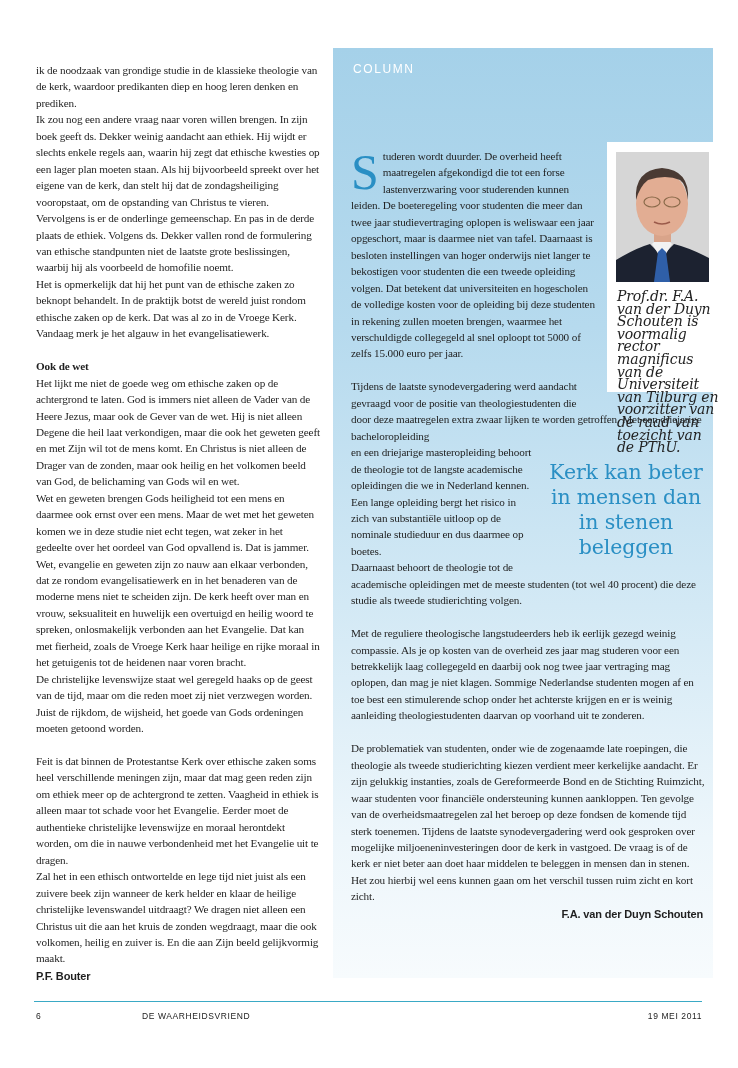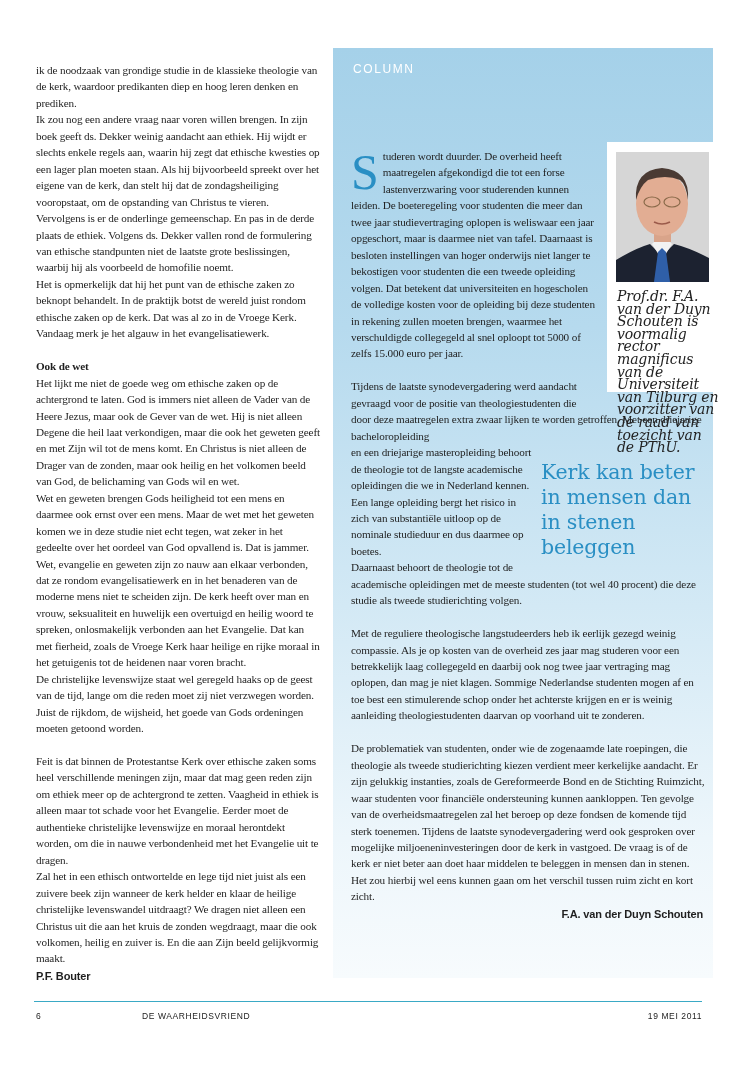--- a/index.html
+++ b/index.html
@@ -48,21 +48,21 @@
     }
     .photo {
       position: absolute; left: 9px; top: 10px; width: 93px; height: 130px;
       background: linear-gradient(#dcdcdc, #cfcfcf); overflow: hidden;
     }
     .caption {
       position: absolute; left: 10px; top: 148px; width: 104px;
       font-family: "DejaVu Serif", serif; font-style: italic; font-size: 14px; line-height: 12.6px; color: #222;
     }
     .pullquote {
-      float: right; width: 170px; margin: 16px -6px 4px 6px; text-align: left;
+      float: right; width: 170px; margin: 16px -6px 4px 6px; text-align: center;
       color: #2a8fc4; font-size: 20.5px; line-height: 25px; font-family: "DejaVu Serif", serif;
     }
     .col-sig {
       text-align: right; font-family: "Liberation Sans", "DejaVu Sans", sans-serif;
       font-weight: bold; font-size: 11px; margin-top: 1px; padding-right: 2px;
     }
     .rule { position: absolute; left: 34px; top: 1001px; width: 668px; height: 1px; background: #3aa9c5; }
     .footer {
       position: absolute; top: 1011px; font-family: "Liberation Sans", "DejaVu Sans", sans-serif;
       font-size: 8.5px; letter-spacing: 0.6px; color: #222;
@@ -73,21 +73,21 @@
 
 <div class="left-col">
   <p>ik de noodzaak van grondige studie in de klassieke theo­logie van de kerk, waardoor predikanten diep en hoog leren denken en prediken.</p>
   <p>Ik zou nog een andere vraag naar voren willen brengen. In zijn boek geeft ds. Dekker weinig aandacht aan ethiek. Hij wijdt er slechts enkele regels aan, waarin hij zegt dat ethi­sche kwesties op een lager plan moeten staan. Als hij bij­voorbeeld spreekt over het eigene van de kerk, dan stelt hij dat de zondagsheiliging vooropstaat, om de opstanding van Christus te vieren. Vervolgens is er de onderlinge gemeen­schap. En pas in de derde plaats de ethiek. Volgens ds. Dek­ker vallen rond de formulering van ethische standpunten niet de laatste grote beslissingen, waarbij hij als voorbeeld de homofilie noemt.</p>
   <p>Het is opmerkelijk dat hij het punt van de ethische zaken zo beknopt behandelt. In de praktijk botst de wereld juist rond­om ethische zaken op de kerk. Dat was al zo in de Vroege Kerk. Vandaag merk je het algauw in het evangelisatiewerk.</p>
   <div class="gap"></div>
   <h3>Ook de wet</h3>
   <p>Het lijkt me niet de goede weg om ethische zaken op de achtergrond te laten. God is immers niet alleen de Vader van de Heere Jezus, maar ook de Gever van de wet. Hij is niet alleen Degene die heil laat verkondigen, maar die ook het geweten geeft en met Zijn wil tot de mens komt. En Christus is niet alleen de Drager van de zonden, maar ook heilig en het volkomen beeld van God, de belichaming van Gods wil en wet.</p>
   <p>Wet en geweten brengen Gods heiligheid tot een mens en daarmee ook ernst over een mens. Maar de wet met het geweten komen we in deze studie niet echt tegen, wat zeker in het gedeelte over het oordeel van God opvallend is. Dat is jammer.</p>
   <p>Wet, evangelie en geweten zijn zo nauw aan elkaar verbon­den, dat ze rondom evangelisatiewerk en in het benaderen van de moderne mens niet te scheiden zijn. De kerk heeft over man en vrouw, seksualiteit en huwelijk een overtuigd en heilig woord te spreken, onlosmakelijk verbonden aan het Evangelie. Dat kan met fierheid, zoals de Vroege Kerk haar heilige en rijke moraal in het getuigenis tot de heide­nen naar voren bracht.</p>
-  <p>De christelijke levenswijze staat wel geregeld haaks op de geest van de tijd, lange om die reden moet zij niet verzwegen worden. Juist de rijkdom, de wijsheid, het goede van Gods ordeningen moeten getoond worden.</p>
+  <p>De christelijke levenswijze staat wel geregeld haaks op de geest van de tijd, maar om die reden moet zij niet verzwegen worden. Juist de rijkdom, de wijsheid, het goede van Gods ordeningen moeten getoond worden.</p>
   <div class="gap"></div>
   <p>Feit is dat binnen de Protestantse Kerk over ethische zaken soms heel verschillende meningen zijn, maar dat mag geen reden zijn om ethiek meer op de achtergrond te zetten. Vaagheid in ethiek is alleen maar tot schade voor het Evan­gelie. Eerder moet de authentieke christelijke levenswijze en moraal herontdekt worden, om die in nauwe verbonden­heid met het Evangelie uit te dragen.</p>
   <p>Zal het in een ethisch ontwortelde en lege tijd niet juist als een zuivere beek zijn wanneer de kerk helder en klaar de heilige christelijke levenswandel uitdraagt? We dragen niet alleen een Christus uit die aan het kruis de zonden weg­draagt, maar die ook volkomen, heilig en zuiver is. En die aan Zijn beeld gelijkvormig maakt.</p>
   <div class="sig">P.F. Bouter</div>
 </div>
 
 <div class="panel">
   <div class="kicker">COLUMN</div>
 
   <div class="col-body">

